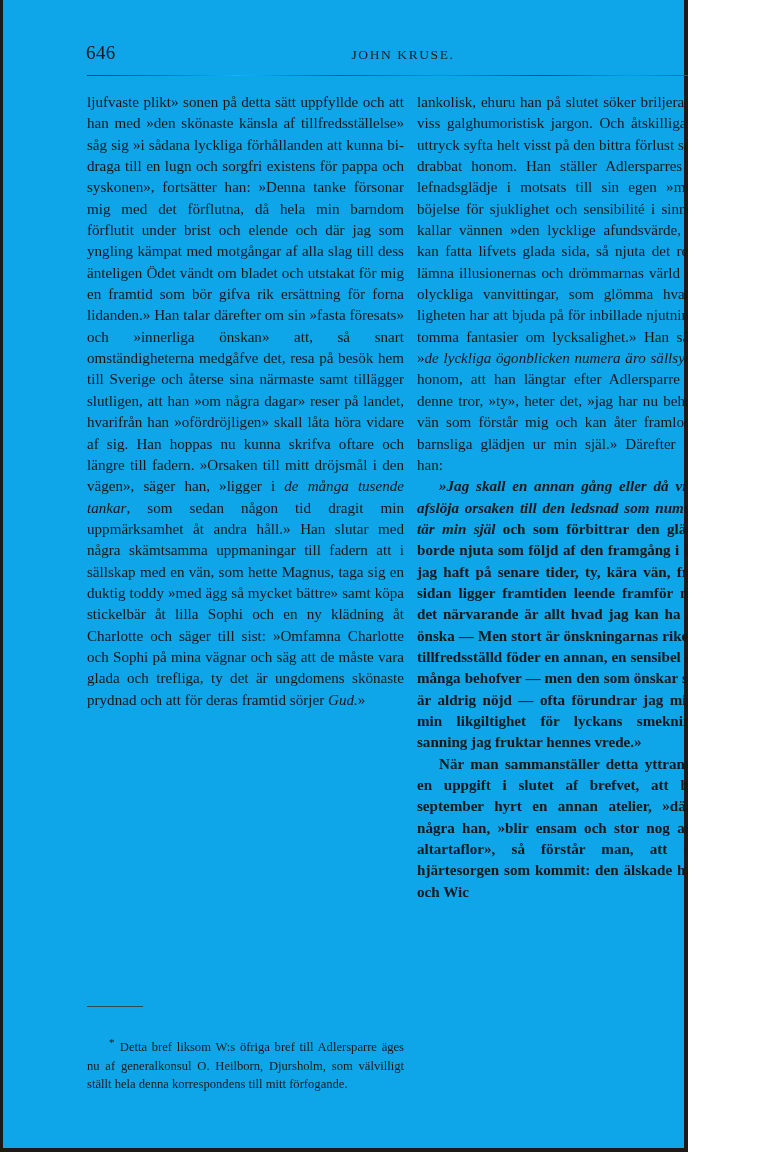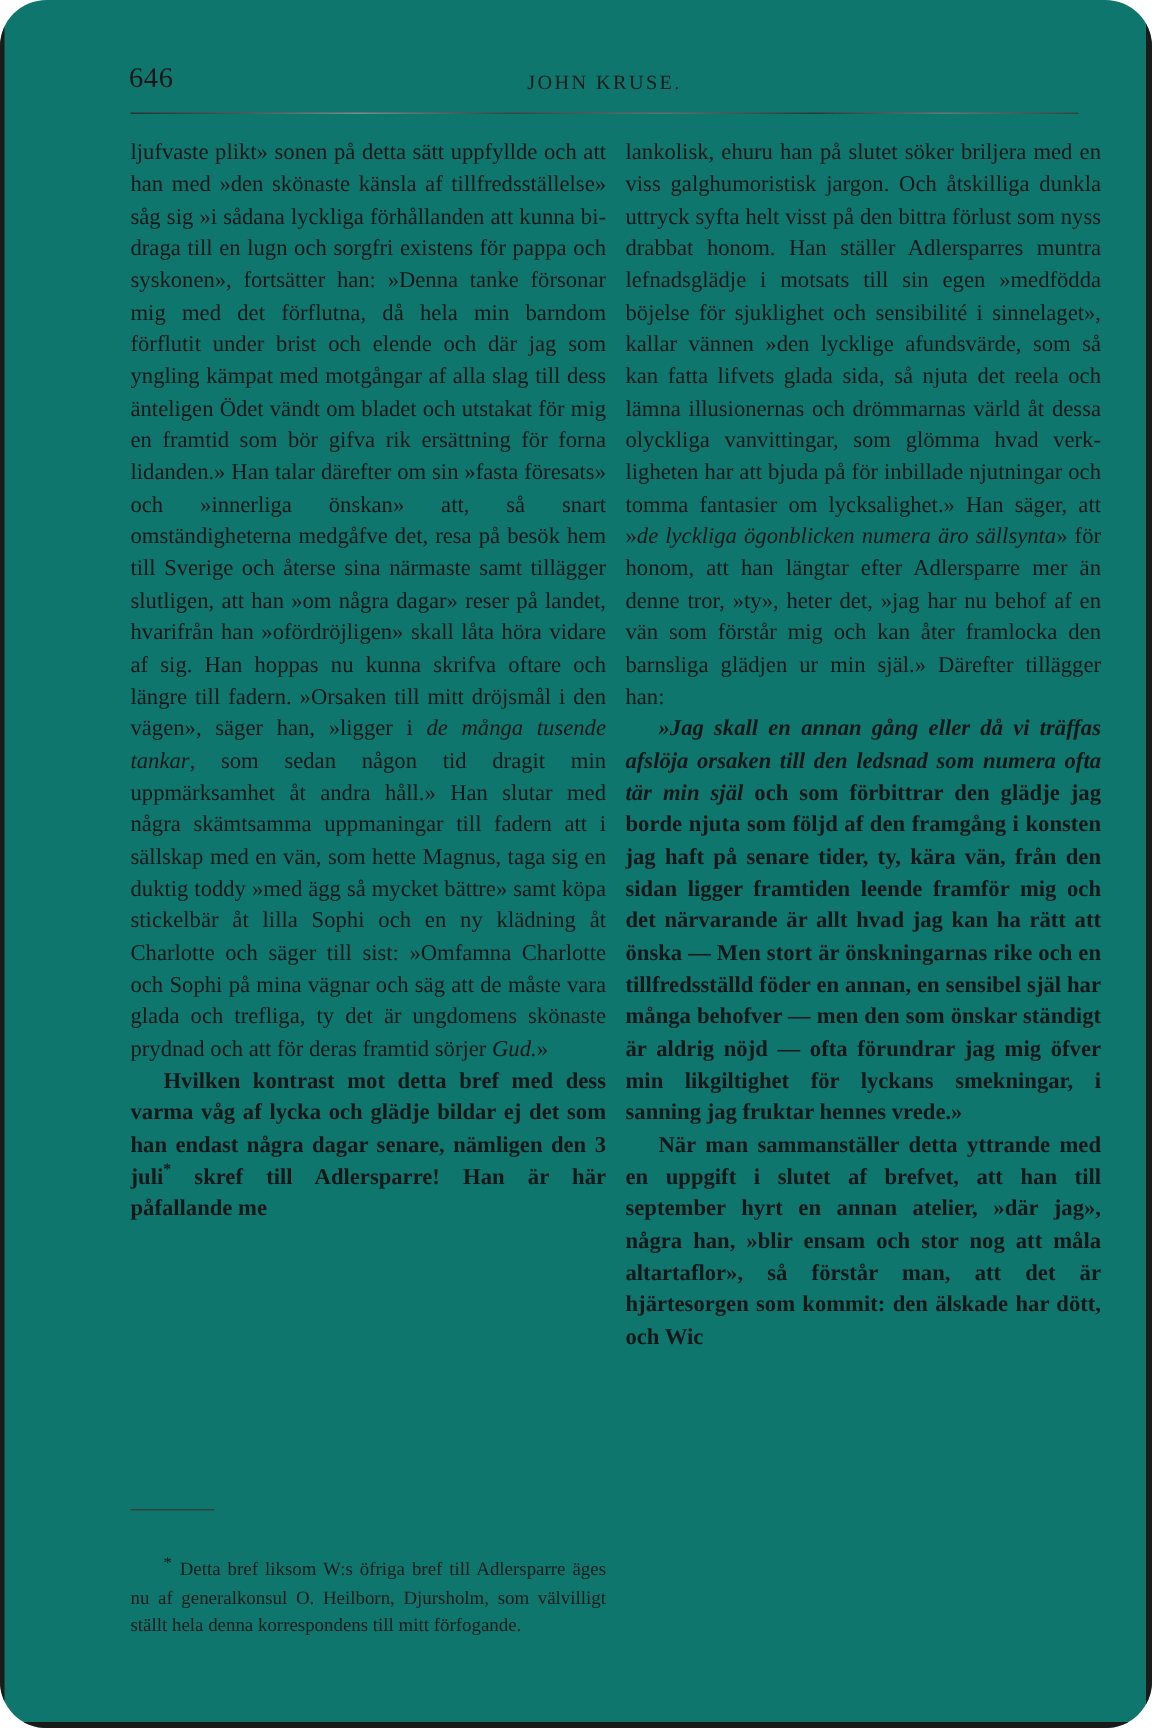--- a/index.html
+++ b/index.html
@@ -5,26 +5,25 @@
   html, body {
     margin: 0;
     padding: 0;
     background: #ffffff;
   }
   body {
     font-family: "Liberation Serif", "DejaVu Serif", serif;
   }
   .page {
     position: relative;
-    width: 768px;
+    width: 688px;
     height: 1152px;
-    background: #0f766e;
+    background: #0ea5e9;
     overflow: hidden;
     box-sizing: border-box;
-    border-radius: 31px;
   }
   
   .scan-edge-left,
   .scan-edge-right,
   .scan-edge-bottom {
     position: absolute;
     background: #1a1a18;
   }
   .scan-edge-left  { left: 0; top: 0; width: 3px; height: 1152px; }
   .scan-edge-right { right: 0; top: 0; width: 4px; height: 1152px; }
@@ -150,21 +149,20 @@
   <div class="page-inner">
 
     <div class="runhead">
       <div class="folio">646</div>
       <div class="runhead-title">JOHN KRUSE.</div>
     </div>
     <div class="head-rule"></div>
 
     <div class="col col-left">
         <p><span>ljufvaste plikt» sonen på detta sätt upp­fyllde och att han med »den skönaste känsla af tillfredsställelse» såg sig »i så­dana lyckliga förhållanden att kunna bi­draga till en lugn och sorgfri existens för pappa och syskonen», fortsätter han: »Denna tanke försonar mig med det för­flutna, då hela min barndom förflutit under brist och elende och där jag som yngling kämpat med motgångar af alla slag till dess änteligen Ödet vändt om bladet och utstakat för mig en framtid som bör gifva rik ersättning för forna lidanden.» Han talar därefter om sin »fasta föresats» och »innerliga önskan» att, så snart omständigheterna medgåfve det, resa på besök hem till Sverige och återse sina närmaste samt tillägger slut­ligen, att han »om några dagar» reser på landet, hvarifrån han »ofördröjligen» skall låta höra vidare af sig. Han hop­pas nu kunna skrifva oftare och längre till fadern. »Orsaken till mitt dröjsmål i den vägen», säger han, »ligger i </span><i>de många tusende tankar</i><span>, som sedan någon tid dragit min uppmärksamhet åt andra håll.» Han slutar med några skämtsam­ma uppmaningar till fadern att i sällskap med en vän, som hette Magnus, taga sig en duktig toddy »med ägg så mycket bättre» samt köpa stickelbär åt lilla Sophi och en ny klädning åt Charlotte och säger till sist: »Omfamna Charlotte och Sophi på mina vägnar och säg att de måste vara glada och trefliga, ty det är ungdomens skönaste prydnad och att för deras framtid sörjer </span><i>Gud.</i><span>»</span></p>
-        <p class="indent"><span>Hvilken kontrast mot detta bref med dess varma våg af lycka och glädje bil­dar ej det som han endast några dagar senare, nämligen den 3 juli</span><sup class="note-ref">*</sup><span> skref till Adlersparre! Han är här påfallande me­</span></p>
       </div>
 
     <div class="footnote">
       <div class="fn-rule"></div>
       <div class="fn-text"><span class="fn-mark">* </span><span>Detta bref liksom W:s öfriga bref till Adlersparre äges nu af generalkonsul O. Heil­born, Djursholm, som välvilligt ställt hela denna korrespondens till mitt förfogande.</span></div>
     </div>
 
     <div class="col col-right">
         <p><span>lankolisk, ehuru han på slutet söker briljera med en viss galghumoristisk jar­gon. Och åtskilliga dunkla uttryck syfta helt visst på den bittra förlust som nyss drabbat honom. Han ställer Ad­lersparres muntra lefnadsglädje i motsats till sin egen »medfödda böjelse för sjuk­lighet och sensibilité i sinnelaget», kal­lar vännen »den lycklige afundsvärde, som så kan fatta lifvets glada sida, så njuta det reela och lämna illusionernas och drömmarnas värld åt dessa olyckli­ga vanvittingar, som glömma hvad verk­ligheten har att bjuda på för inbillade njutningar och tomma fantasier om lyck­salighet.» Han säger, att »</span><i>de lyckliga ögonblicken numera äro sällsynta</i><span>» för honom, att han längtar efter Adlersparre mer än denne tror, »ty», heter det, »jag har nu behof af en vän som förstår mig och kan åter framlocka den barnsliga glädjen ur min själ.» Därefter tillägger han:</span></p>
         <p class="indent"><i>»Jag skall en annan gång eller då vi träffas afslöja orsaken till den ledsnad som numera ofta tär min själ</i><span> och som förbittrar den glädje jag borde njuta som följd af den framgång i konsten jag haft på senare tider, ty, kära vän, från den sidan ligger framtiden leende framför mig och det närvarande är allt hvad jag kan ha rätt att önska — Men stort är önskningarnas rike och en till­fredsställd föder en annan, en sensibel själ har många behofver — men den som önskar ständigt är aldrig nöjd — ofta förundrar jag mig öfver min likgil­tighet för lyckans smekningar, i sanning jag fruktar hennes vrede.»</span></p>

